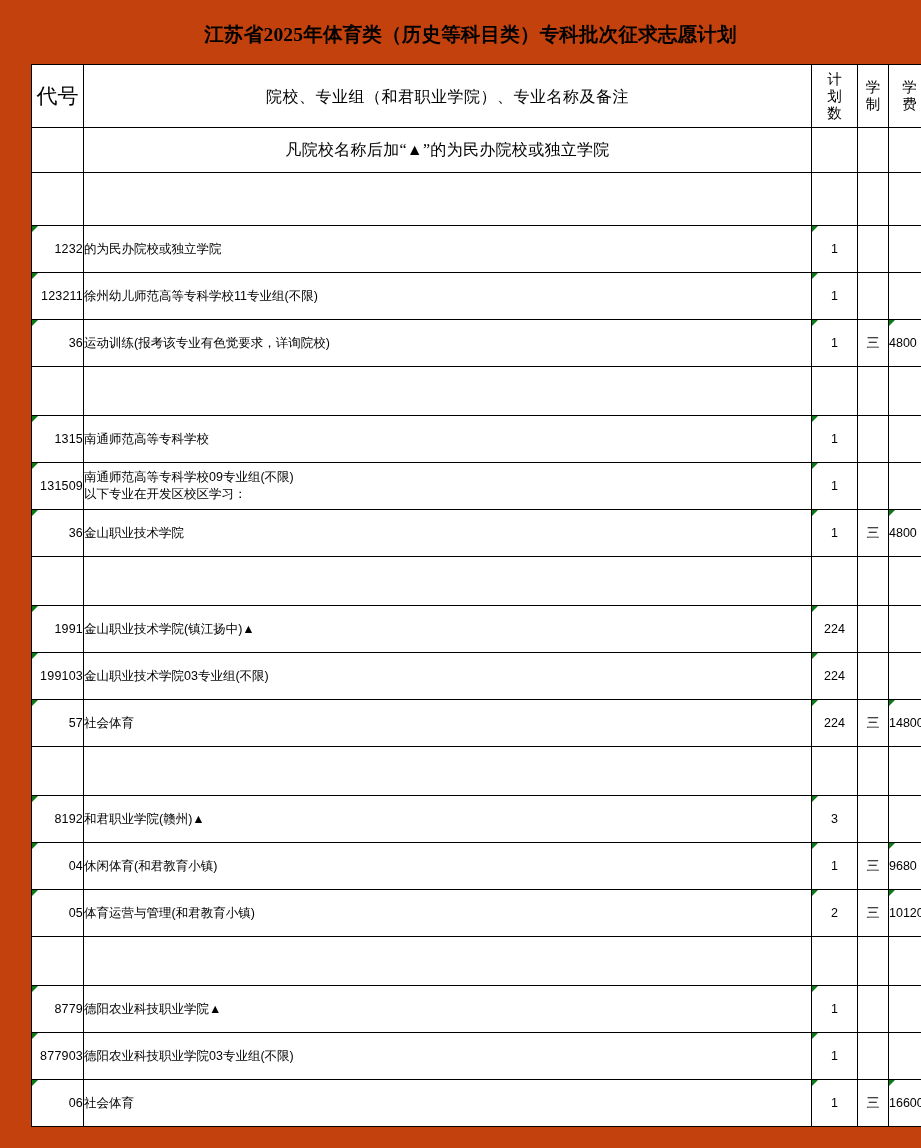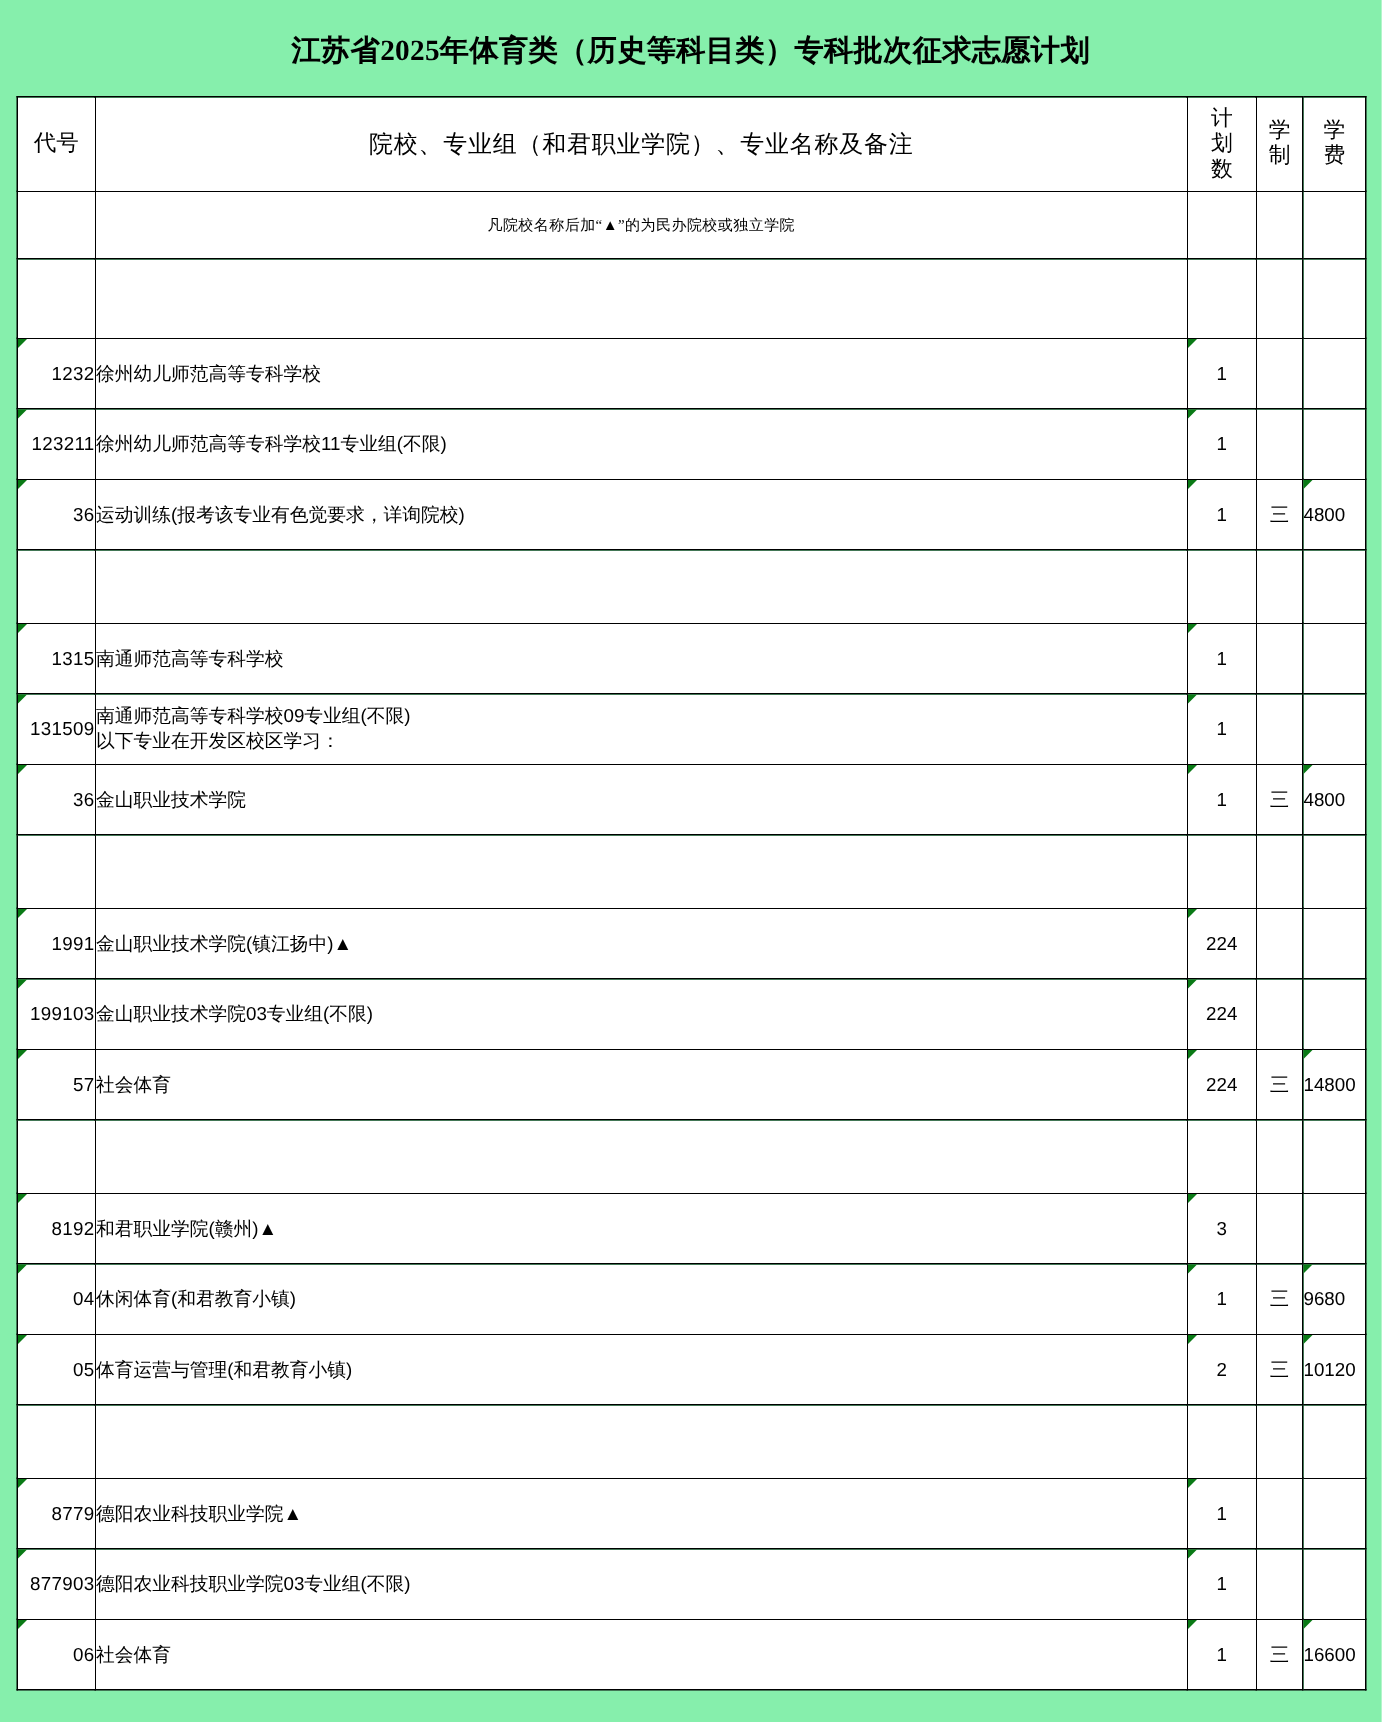--- a/index.html
+++ b/index.html
@@ -12,22 +12,23 @@
     height: 1148px;
     font-family: "Liberation Sans", sans-serif;
     color: #000000;
     overflow: hidden;
   }
 
   .page {
     width: 921px;
     height: 1148px;
     position: relative;
-    background: #86efac;
+    background: #c2410c;
     box-sizing: border-box;
+    padding-left: 20px;
   }
 
   .doc-title {
     text-align: center;
     font-family: "Liberation Serif", serif;
     font-weight: bold;
     font-size: 19.5px;
     letter-spacing: 0.2px;
     padding-top: 22px;
     padding-bottom: 0;
@@ -62,21 +63,21 @@
 
   
   .hdr-cell {
     font-family: "Liberation Serif", serif;
     font-weight: bold;
     font-size: 15px;
     text-align: center;
     height: 62px;
     line-height: 19px;
   }
-  .hdr-code { font-size: 15px; }
+  .hdr-code { font-size: 21px; }
   .hdr-name { font-size: 16px; letter-spacing: 0.5px; }
   .hdr-vert {
     font-size: 14.5px;
     line-height: 17px;
     letter-spacing: 0;
   }
   .vstack {
     display: flex;
     flex-direction: column;
     align-items: center;
@@ -84,21 +85,21 @@
     height: 100%;
     line-height: 17px;
   }
 
   
   .note-cell {
     height: 44px;
     text-align: center;
     font-family: "Liberation Serif", serif;
     font-weight: bold;
-    font-size: 10px;
+    font-size: 16px;
     letter-spacing: 0.3px;
   }
 
   
   .sp-h52 { height: 52px; }
   .sp-h48 { height: 48px; }
 
   
   .cell-code {
     text-align: right;
@@ -199,21 +200,21 @@
       <tr>
         <td class="sp-h52"></td>
         <td class="sp-h52"></td>
         <td class="sp-h52"></td>
         <td class="sp-h52"></td>
         <td class="sp-h52"></td>
       </tr>
 
       <tr class="row-single">
         <td class="cell-code">1232<span class="cmark"></span></td>
-        <td class="cell-name">徐州幼儿师范高等专科学校</td>
+        <td class="cell-name">的为民办院校或独立学院</td>
         <td class="cell-num">1<span class="cmark"></span></td>
         <td class="cell-years"></td>
         <td class="cell-fee"></td>
       </tr>
 
       <tr class="row-single">
         <td class="cell-code">123211<span class="cmark"></span></td>
         <td class="cell-name">徐州幼儿师范高等专科学校11专业组(不限)</td>
         <td class="cell-num">1<span class="cmark"></span></td>
         <td class="cell-years"></td>

